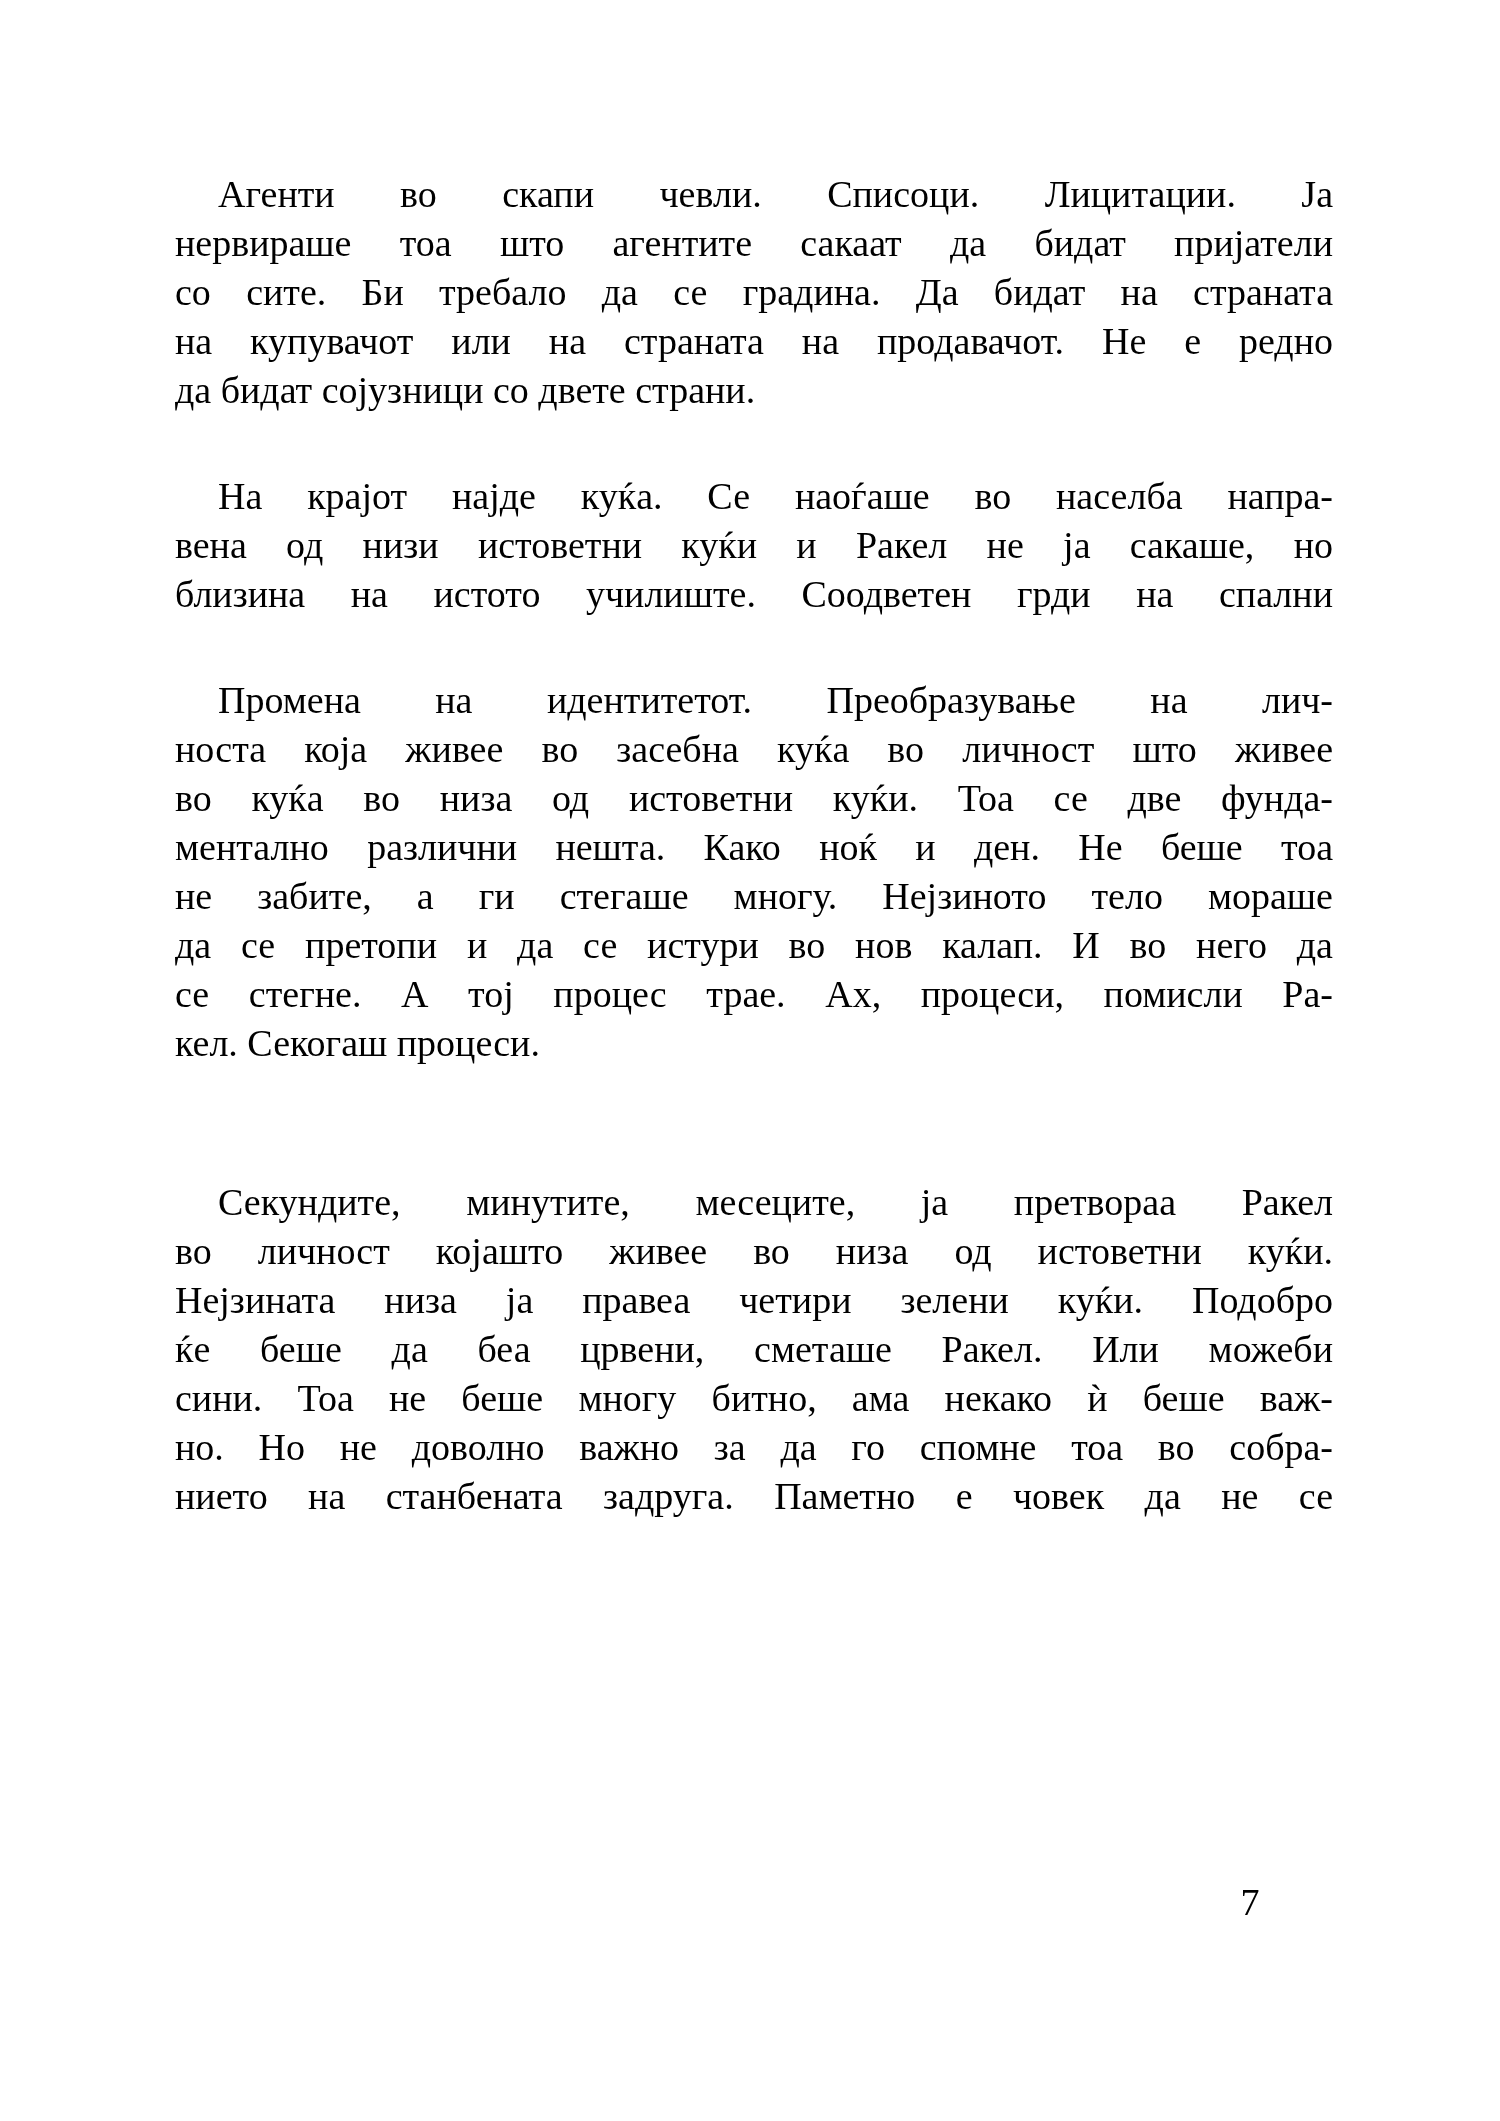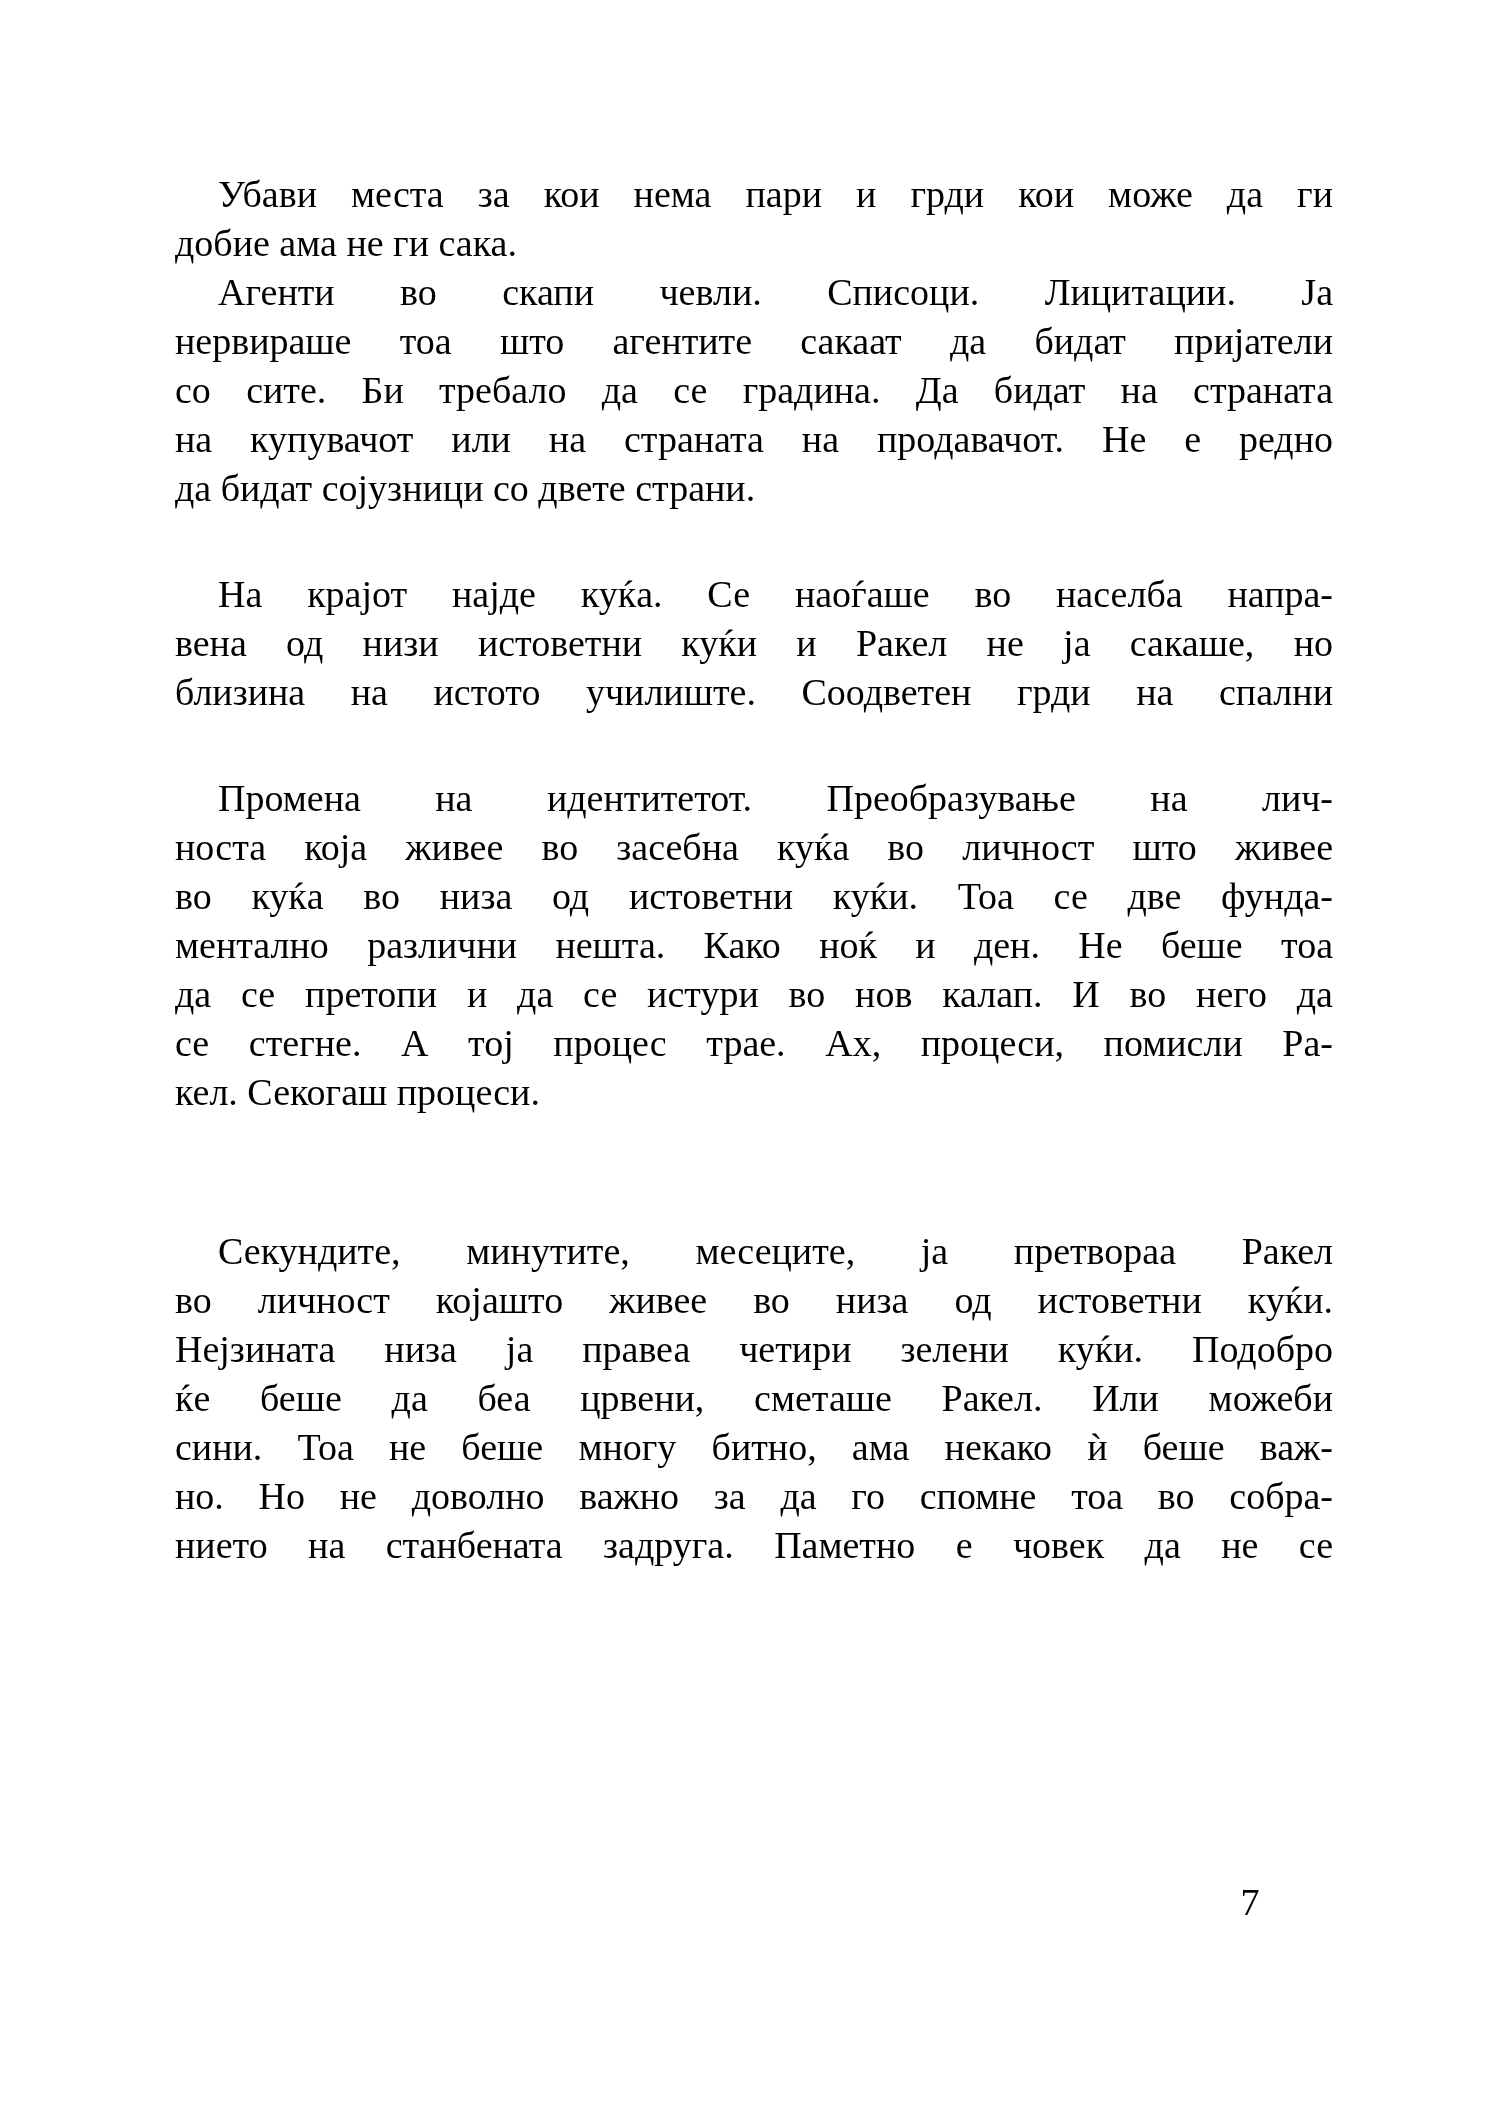--- a/index.html
+++ b/index.html
@@ -47,40 +47,37 @@
     line-height: 49px;
     text-align: center;
   }
 </style>
 </head>
 <body>
 
 <div class="page">
   <div class="text-block">
       <div class="paragraph" style="margin-top: 0px;">
-        <div class="line first-line">Убави места за кои нема пари и грди кои може да ги</div>
-        <div class="line last-line">добие ама не ги сака.</div>
-      </div>
-      <div class="paragraph" style="margin-top: 0px;">
         <div class="line first-line">Агенти во скапи чевли. Списоци. Лицитации. Ја</div>
         <div class="line">нервираше тоа што агентите сакаат да бидат пријатели</div>
         <div class="line">со сите. Би требало да се градина. Да бидат на страната</div>
         <div class="line">на купувачот или на страната на продавачот. Не е редно</div>
         <div class="line last-line">да бидат сојузници со двете страни.</div>
       </div>
       <div class="paragraph" style="margin-top: 57px;">
         <div class="line first-line">На крајот најде куќа. Се наоѓаше во населба напра-</div>
         <div class="line">вена од низи истоветни куќи и Ракел не ја сакаше, но</div>
         <div class="line">близина на истото училиште. Соодветен грди на спални</div>
       </div>
       <div class="paragraph" style="margin-top: 57px;">
         <div class="line first-line">Промена на идентитетот. Преобразување на лич-</div>
         <div class="line">носта која живее во засебна куќа во личност што живее</div>
         <div class="line">во куќа во низа од истоветни куќи. Тоа се две фунда-</div>
         <div class="line">ментално различни нешта. Како ноќ и ден. Не беше тоа</div>
+        <div class="line">не забите, а ги стегаше многу. Нејзиното тело мораше</div>
         <div class="line">да се претопи и да се истури во нов калап. И во него да</div>
         <div class="line">се стегне. А тој процес трае. Ах, процеси, помисли Ра-</div>
         <div class="line last-line">кел. Секогаш процеси.</div>
       </div>
       <div class="paragraph" style="margin-top: 110px;">
         <div class="line first-line">Секундите, минутите, месеците, ја претвораа Ракел</div>
         <div class="line">во личност којашто живее во низа од истоветни куќи.</div>
         <div class="line">Нејзината низа ја правеа четири зелени куќи. Подобро</div>
         <div class="line">ќе беше да беа црвени, сметаше Ракел. Или можеби</div>
         <div class="line">сини. Тоа не беше многу битно, ама некако ѝ беше важ-</div>

